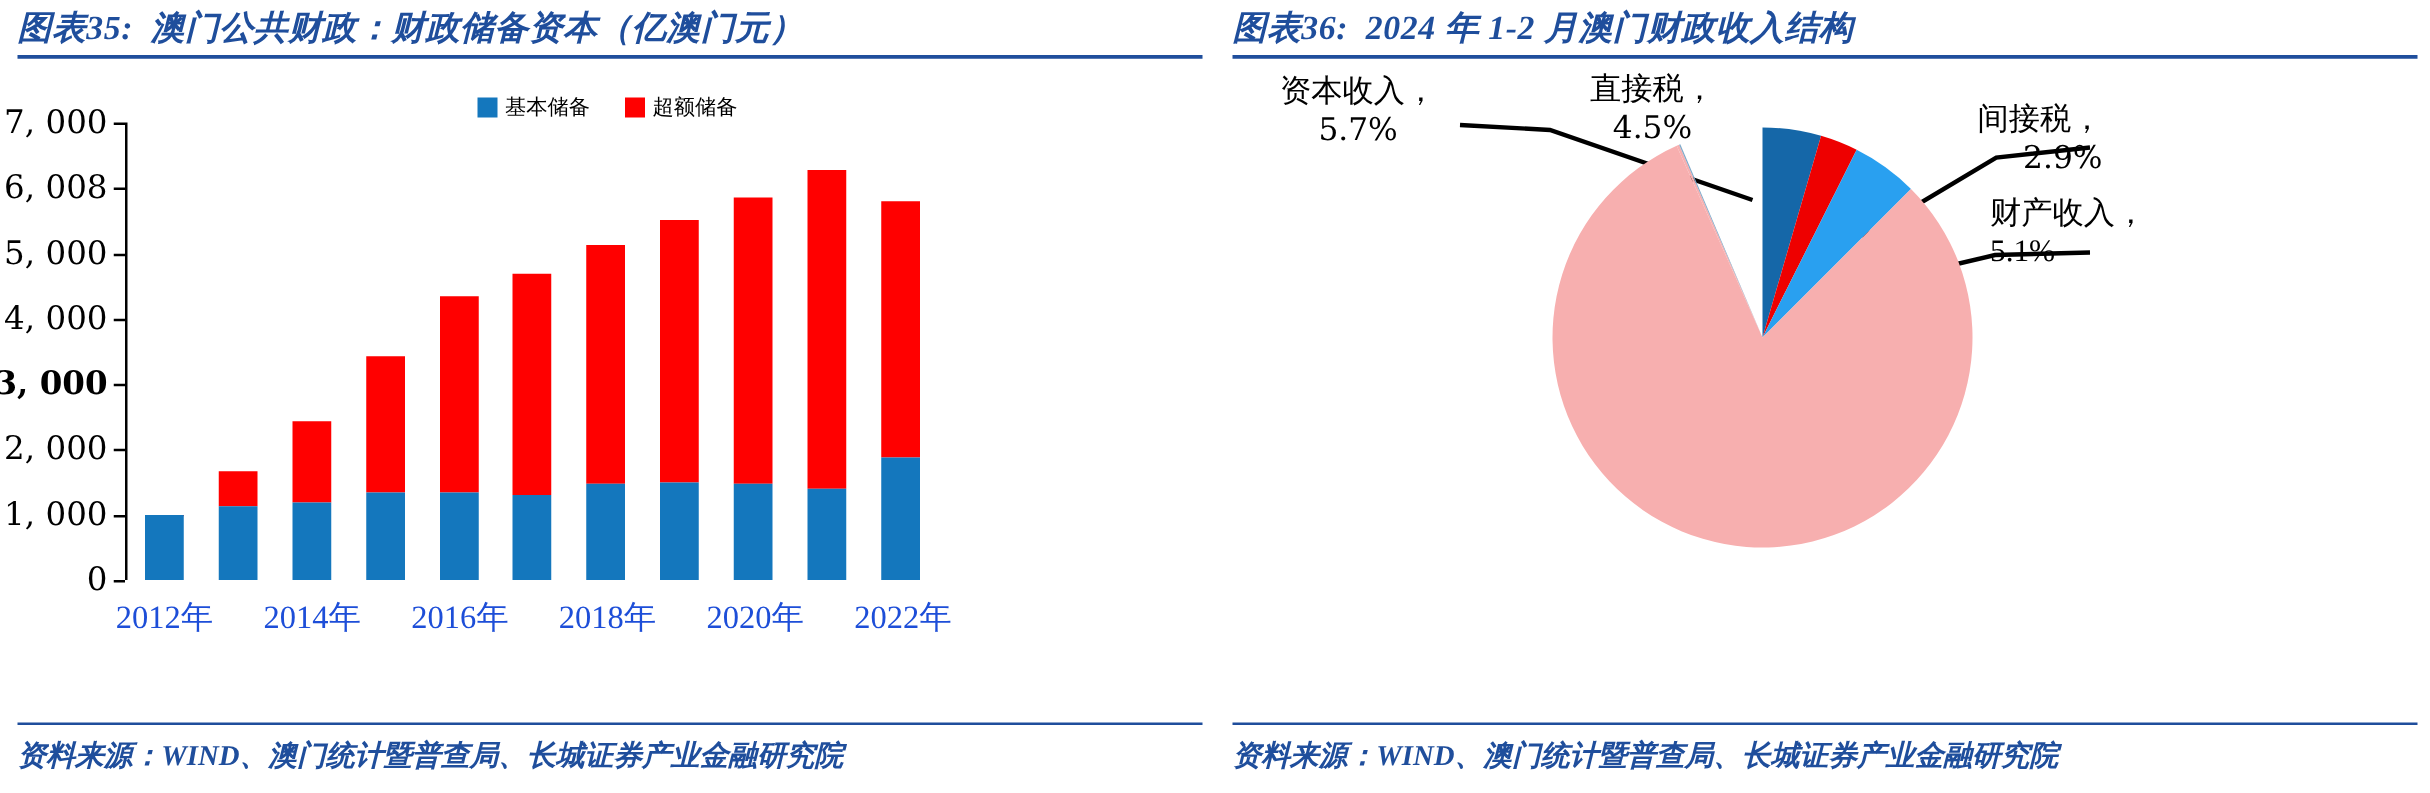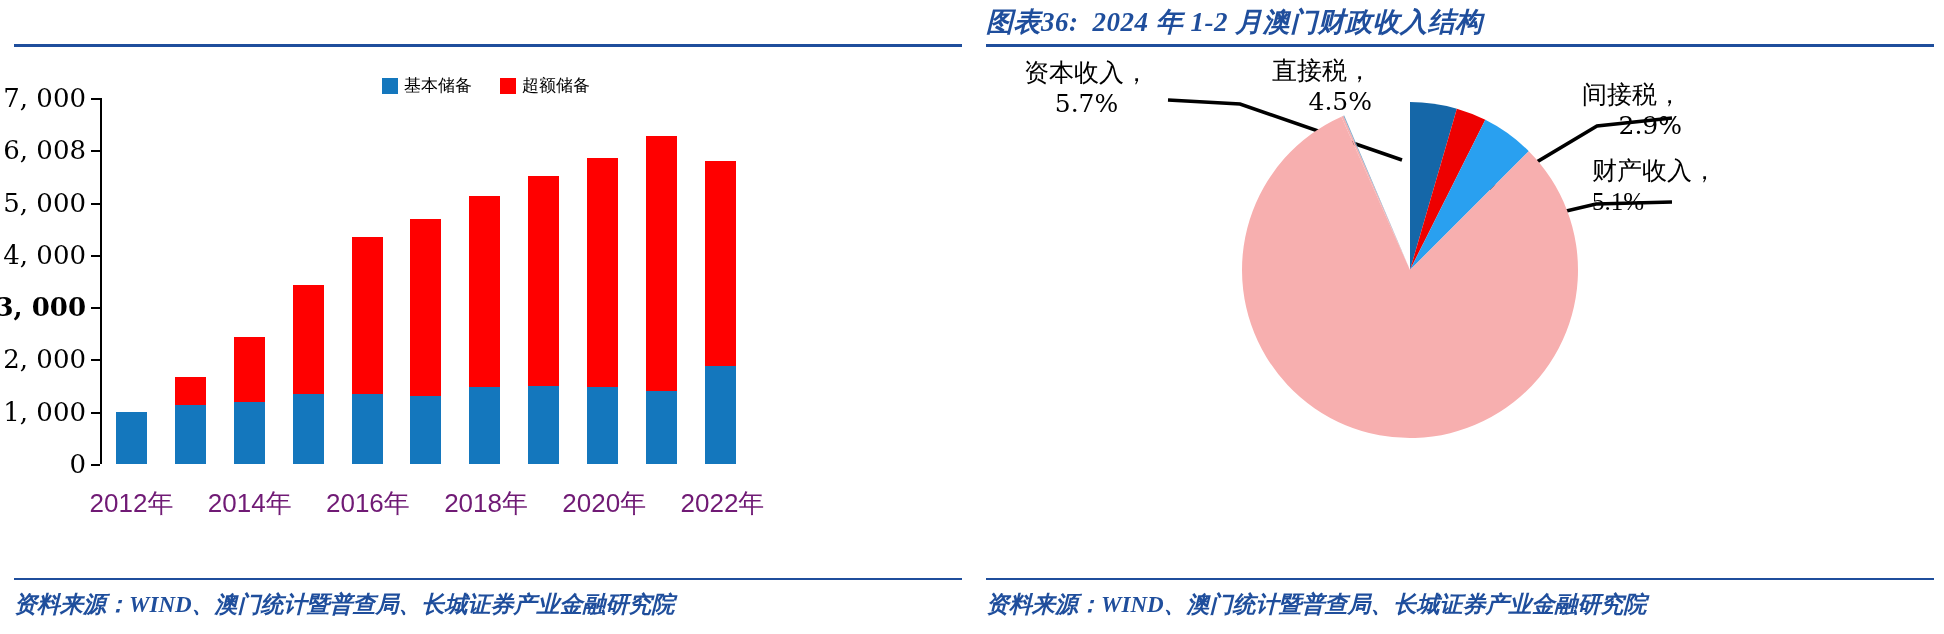--- a/index.html
+++ b/index.html
@@ -70,50 +70,53 @@
   }
   .bar-slot{flex:1 1 0;height:100%;display:flex;align-items:flex-end;justify-content:center;}
   .bar-stack{width:31px;display:flex;flex-direction:column;justify-content:flex-end;height:100%;}
   .seg-top{width:100%;}
   .seg-bottom{width:100%;}
 
   #x-axis-labels{
     position:absolute;left:102px;top:424px;width:650px;height:40px;
   }
   .x-label{
-    position:absolute;top:10px;font-size:26px;color:#701a75;
+    position:absolute;top:0;font-size:26px;color:#1d4ed8;
     transform:translateX(-50%);white-space:nowrap;
-    font-family:Liberation Sans, sans-serif;
+    font-family:Liberation Serif, serif;
   }
 
   
   #pie-chart{position:absolute;left:0;top:52px;width:972px;height:480px;}
   #pie-wrap{position:absolute;left:268px;top:48px;width:340px;height:340px;}
   #pie-svg{display:block;}
 
   .pie-ann{
     position:absolute;font-size:25px;color:#000;line-height:1.22;
     font-family:"DejaVu Serif",serif;white-space:pre-line;
   }
   #ann-capital{left:52px;top:6px;text-align:center;}
   #ann-utility{left:-20px;top:62px;text-align:left;width:170px;}
-  #ann-direct{left:300px;top:4px;text-align:right;}
+  #ann-direct{left:300px;top:4px;text-align:center;}
   #ann-indirect{left:610px;top:28px;text-align:right;}
   #ann-property{left:620px;top:104px;text-align:left;font-family:Liberation Serif, serif;}
   #ann-gaming{left:148px;top:228px;text-align:center;width:180px;}
 
   #leader-lines{position:absolute;left:0;top:0;width:972px;height:480px;pointer-events:none;}
 </style>
 </head>
 <body>
 
 <div class="page">
 
   <div class="panel" id="panel-left">
 
+    <div class="exhibit-title">
+      <span class="num">图表35:</span><span>澳门公共财政：财政储备资本（亿澳门元）</span>
+    </div>
     <div class="title-rule"></div>
 
     <div id="bar-chart">
 
       <div id="bar-legend">
         <div class="legend-entry">
           <span class="legend-swatch" style="background: rgb(20, 119, 189);"></span>
           <span class="legend-label">基本储备</span>
         </div>
         <div class="legend-entry">

